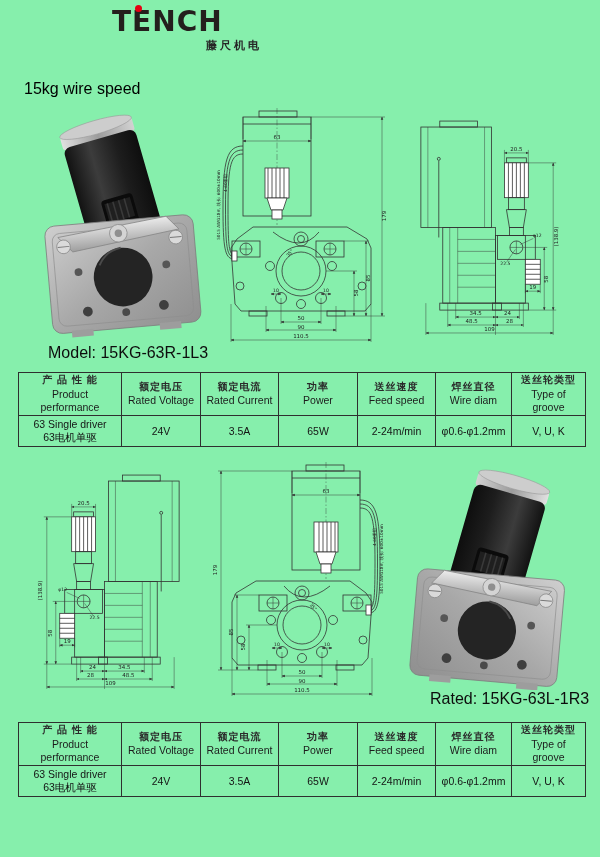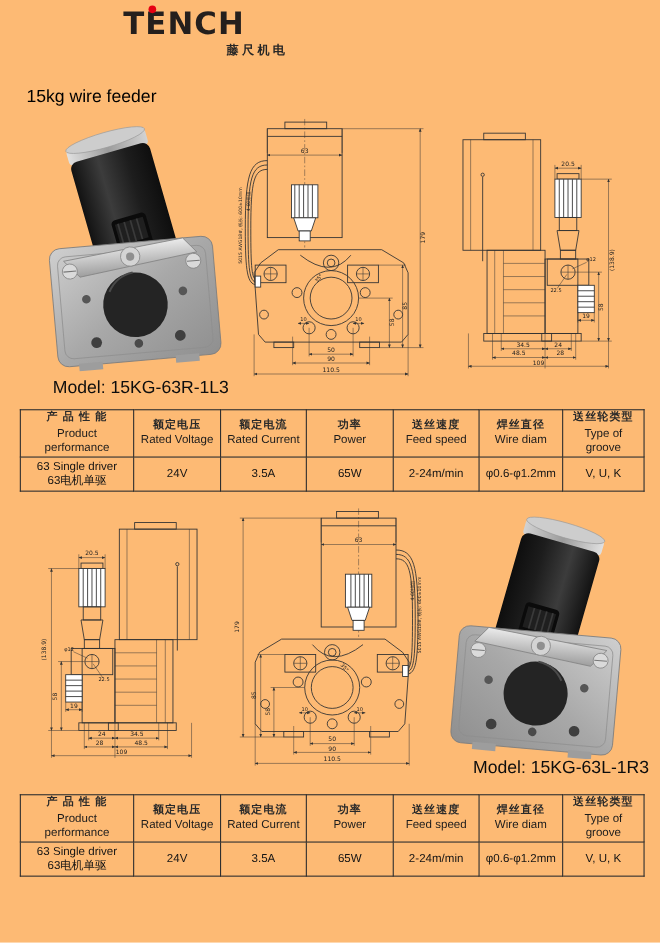--- a/index.html
+++ b/index.html
@@ -1,16 +1,16 @@
 <!DOCTYPE html>
 <html><head>
 <meta charset="utf-8">
 <style>
   html,body{margin:0;padding:0;background:#ffffff;}
-  .page{position:relative;width:600px;height:857px;background:#fdba74;overflow:hidden;
+  .page{position:relative;width:600px;height:857px;background:#86efac;overflow:hidden;
         font-family:"Liberation Sans","DejaVu Sans",sans-serif;color:#1a1a1a;}
   
   .logo{position:absolute;left:112px;top:8px;width:150px;}
   .logo-en{position:relative;font-family:"DejaVu Sans",sans-serif;font-weight:800;
            font-size:28px;letter-spacing:1px;color:#241f1d;line-height:1;}
   .logo-dot{position:absolute;left:23px;top:-3px;width:7px;height:7px;border-radius:50%;background:#e60012;}
   .logo-cn{font-size:11px;letter-spacing:3px;color:#262626;margin-top:2px;text-align:right;font-weight:600;}
   .title{position:absolute;left:24px;top:80px;font-size:16px;color:#000;}
   
   .imgbox{position:absolute;}
@@ -238,21 +238,21 @@
   </svg>
 
   <div class="logo">
     <div class="logo-en">
       <span>TENCH</span>
       <span class="logo-dot"></span>
     </div>
     <div class="logo-cn">藤尺机电</div>
   </div>
 
-  <div class="title">15kg wire feeder</div>
+  <div class="title">15kg wire speed</div>
 
   <div class="imgbox" style="left:22px;top:106px">
     <svg width="186" height="232" viewBox="0 0 190 235">
         <use href="#photo-art"></use>
       </svg>
   </div>
 
   <div class="imgbox" style="left:215px;top:108px">
     <svg width="175" height="240" viewBox="0 0 175 240">
       <use href="#fv-art"></use>
@@ -388,21 +388,21 @@
       </g>
     </svg>
   </div>
 
   <div class="imgbox" style="left:402px;top:462px">
     <svg width="186" height="228" viewBox="0 0 190 235">
         <use href="#photo-art" transform="translate(190,0) scale(-1,1)"></use>
       </svg>
   </div>
 
-  <div class="model" style="left:430px;top:690px">Model: 15KG-63L-1R3</div>
+  <div class="model" style="left:430px;top:690px">Rated: 15KG-63L-1R3</div>
 
   <table class="spec" style="top:722px">
     <colgroup>
         <col style="width:103px">
         <col style="width:79px">
         <col style="width:78px">
         <col style="width:79px">
         <col style="width:78px">
         <col style="width:76px">
         <col style="width:74px">

